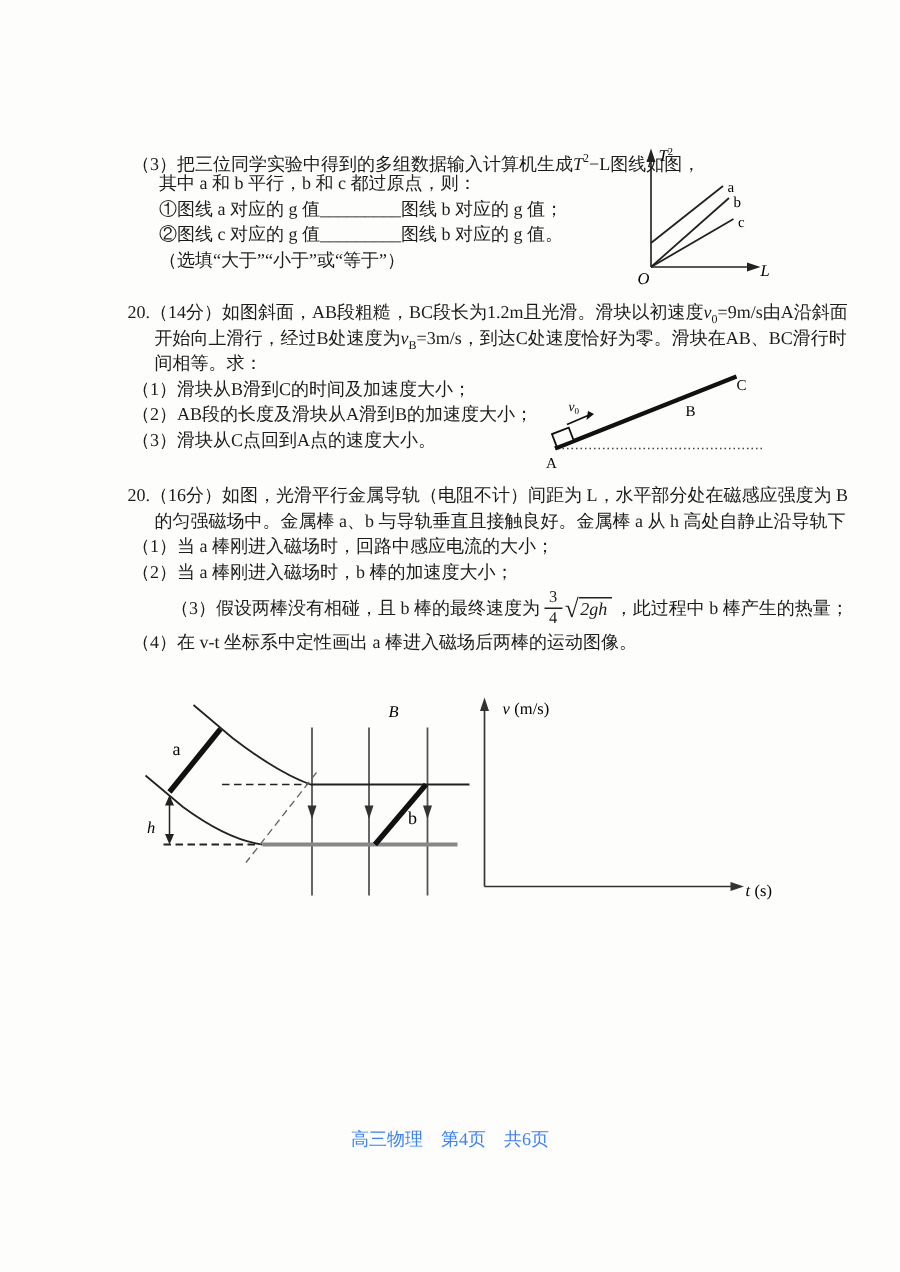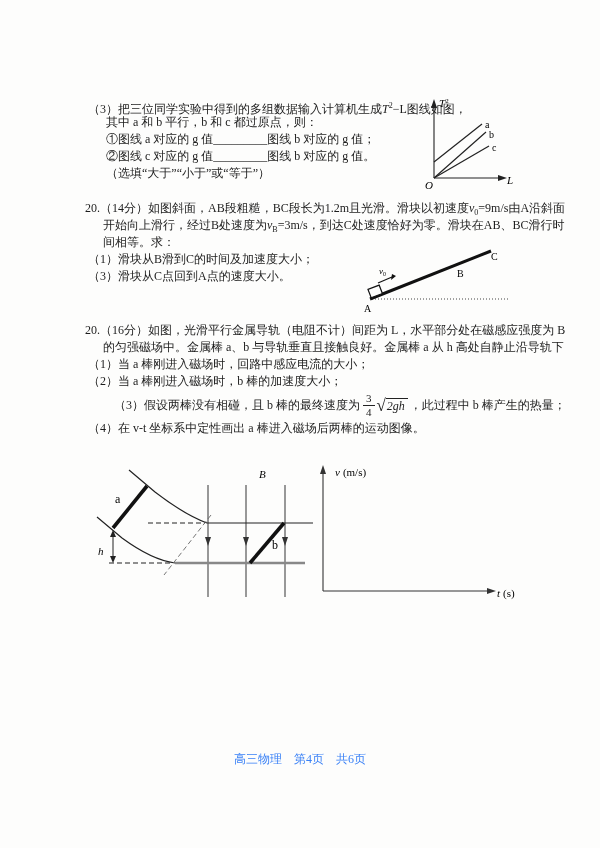--- a/index.html
+++ b/index.html
@@ -50,20 +50,21 @@
     <text x="65" y="36" font-size="10">a</text>
     <text x="69" y="46" font-size="10">b</text>
     <text x="72" y="59" font-size="10">c</text>
   </svg>
 
   <div class="tblock" style="left:85px;top:200px;">
     <div class="ln"><span>20.（14分）如图斜面，AB段粗糙，BC段长为1.2m且光滑。滑块以初速度</span><span class="var">v</span><sub class="sm">0</sub><span>=9m/s由A沿斜面</span></div>
     <div class="ln ind"><span>开始向上滑行，经过B处速度为</span><span class="var">v</span><sub class="sm">B</sub><span>=3m/s，到达C处速度恰好为零。滑块在AB、BC滑行时</span></div>
     <div class="ln ind">间相等。求：</div>
     <div class="ln itm">（1）滑块从B滑到C的时间及加速度大小；</div>
+    <div class="ln itm">（2）AB段的长度及滑块从A滑到B的加速度大小；</div>
     <div class="ln itm">（3）滑块从C点回到A点的速度大小。</div>
   </div>
 
   <svg class="figsvg" style="left:358px;top:243px;" width="160" height="78" viewBox="0 0 160 78">
     <line x1="14" y1="56" x2="150" y2="56" stroke="#444" stroke-width="1" stroke-dasharray="1,2"></line>
     <line x1="12" y1="56" x2="133" y2="8" stroke="#111" stroke-width="3"></line>
     <rect x="11" y="44" width="12" height="9" fill="#fdfdfc" stroke="#111" stroke-width="1.2" transform="rotate(-21 17 48)"></rect>
     <line x1="20" y1="40" x2="34" y2="34" stroke="#111" stroke-width="1.2"></line>
     <polygon points="34,31 38,33 33,37" fill="#111"></polygon>
     <text x="21" y="31" font-size="9"><tspan font-style="italic">v</tspan><tspan dy="2" font-size="6">0</tspan></text>

